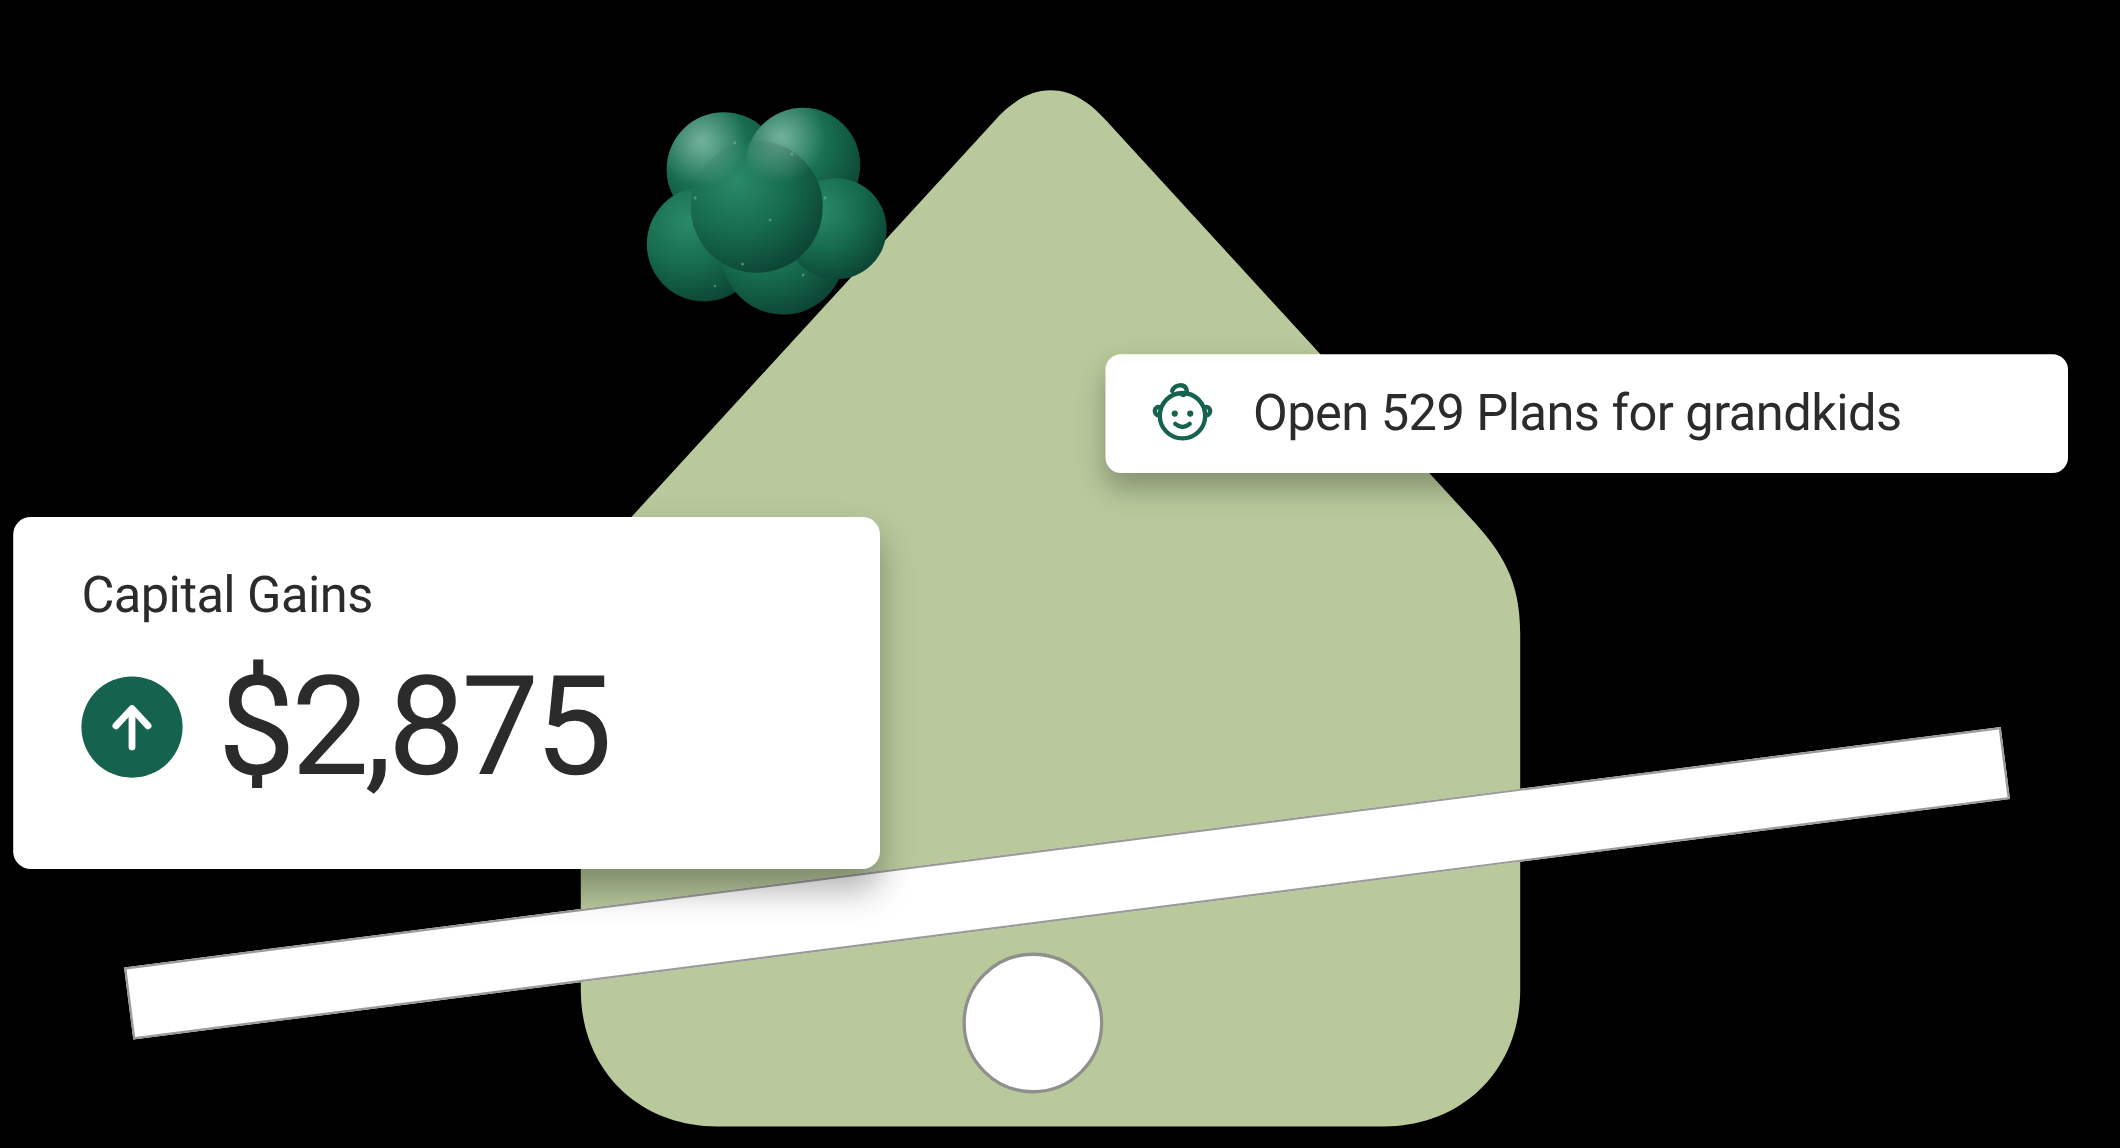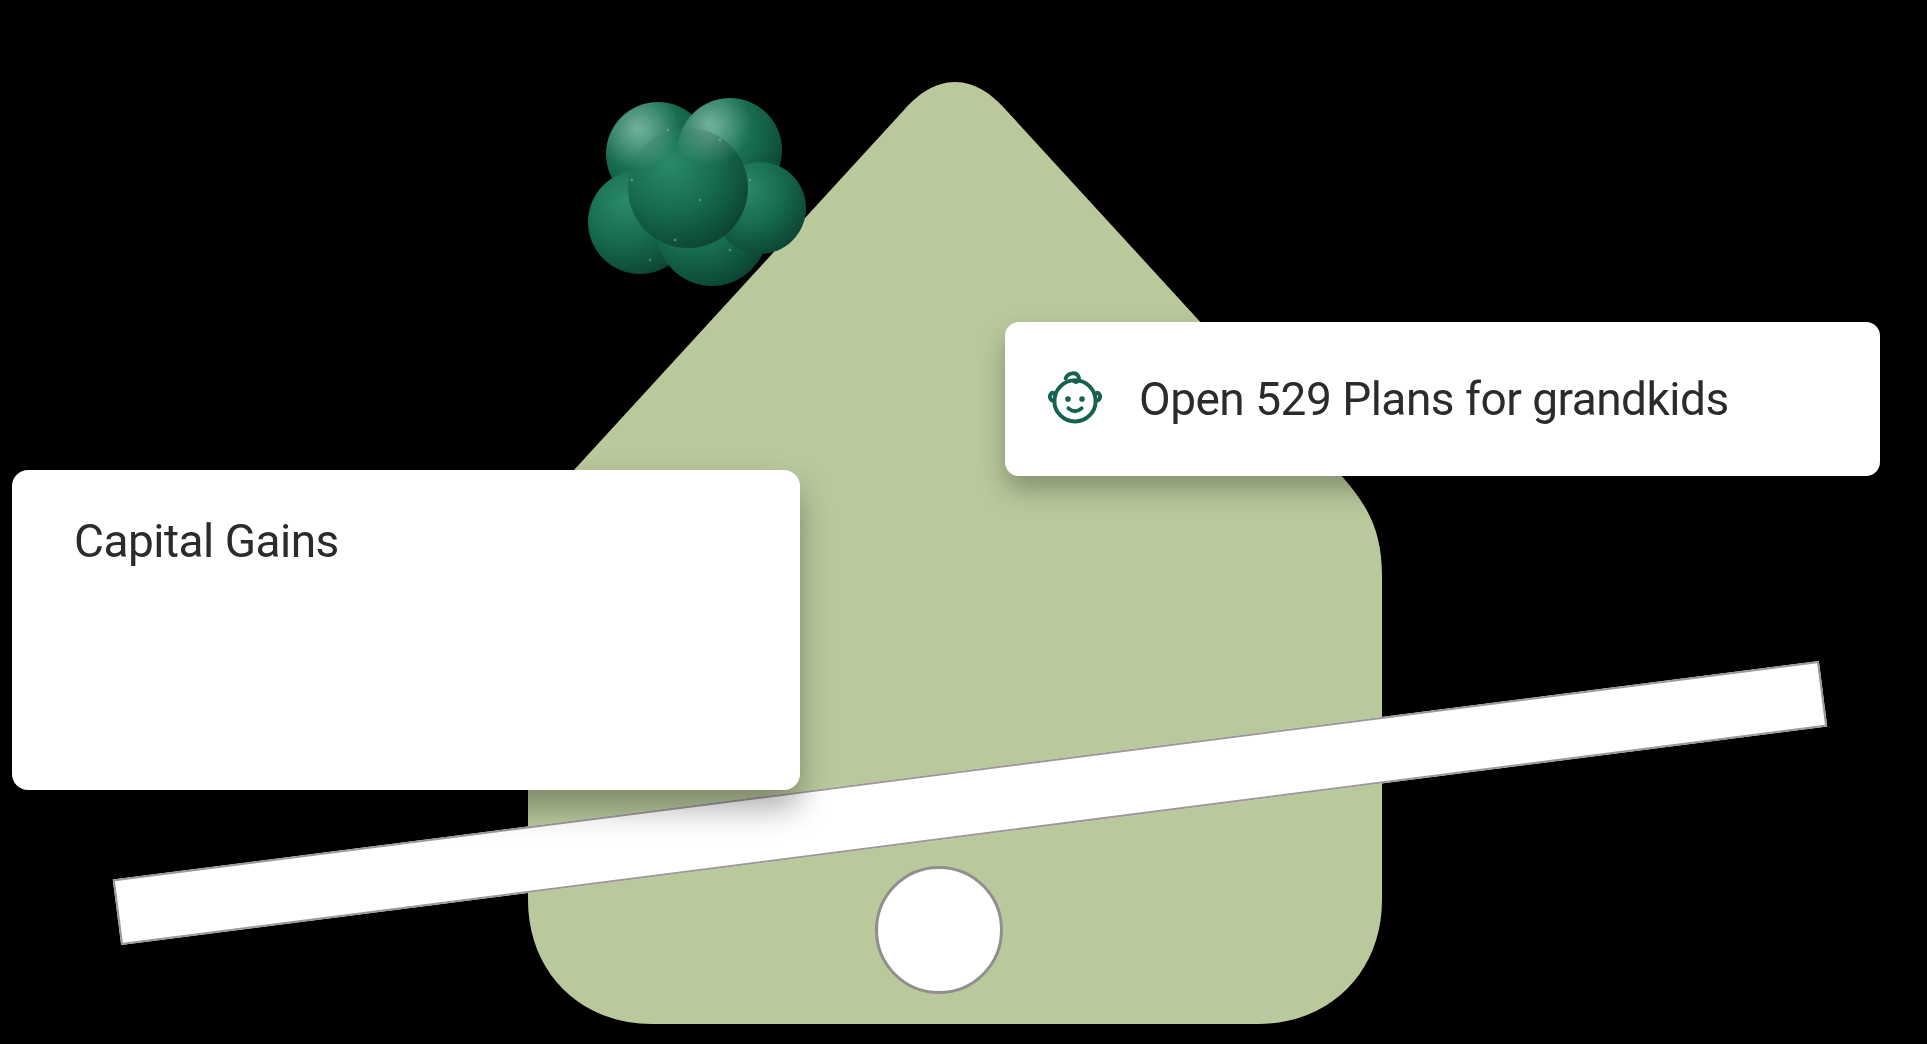--- a/index.html
+++ b/index.html
@@ -61,21 +61,21 @@
     height: 220px;
   }
   .blob svg { display: block; }
 
   
   .card-right {
     position: absolute;
     left: 1005px;
     top: 322px;
     width: 875px;
-    height: 154px;
+    height: 108px;
     background: #fff;
     border-radius: 14px;
     box-shadow: 0 14px 26px rgba(0,0,0,0.28);
     display: flex;
     align-items: center;
     padding: 0 40px 0 40px;
     gap: 34px;
   }
   .card-right .icon-wrap {
     width: 60px; height: 60px;
@@ -213,15 +213,26 @@
         <circle cx="24.5" cy="32" r="3" fill="#15624f"></circle>
         <circle cx="39.5" cy="32" r="3" fill="#15624f"></circle>
         <path d="M25 42 Q 32 48 39 42" fill="none" stroke="#15624f" stroke-width="4.2" stroke-linecap="round"></path>
       </svg>
     </span>
     <span class="label">Open 529 Plans for grandkids</span>
   </div>
 
   <div class="card-left">
     <div class="title">Capital Gains</div>
+    <div class="value-row">
+      <span class="arrow-badge">
+        <svg viewBox="0 0 48 48" width="54" height="54">
+          <g stroke="#fff" stroke-width="5.5" stroke-linecap="round" stroke-linejoin="round" fill="none">
+            <line x1="24" y1="40" x2="24" y2="10"></line>
+            <polyline points="11,23 24,9 37,23"></polyline>
+          </g>
+        </svg>
+      </span>
+      <span class="amount">$2,875</span>
+    </div>
   </div>
 
 </div>
 
 </body></html>

